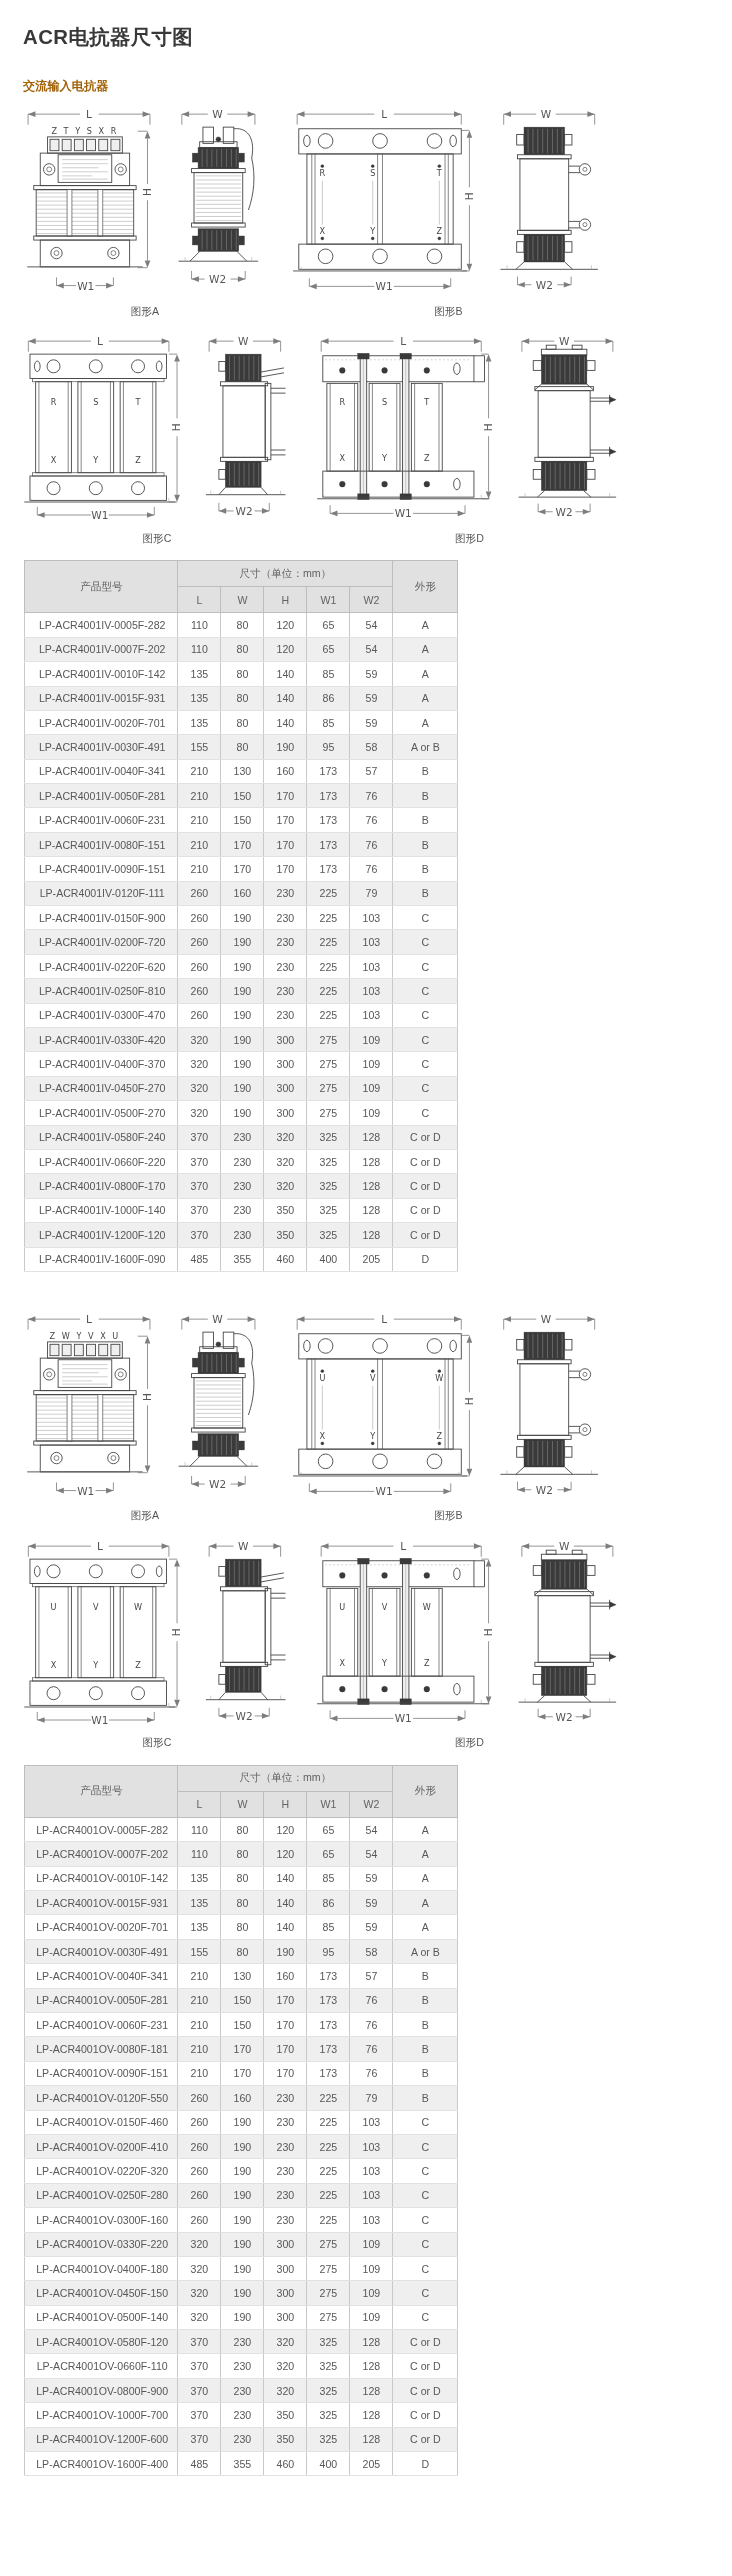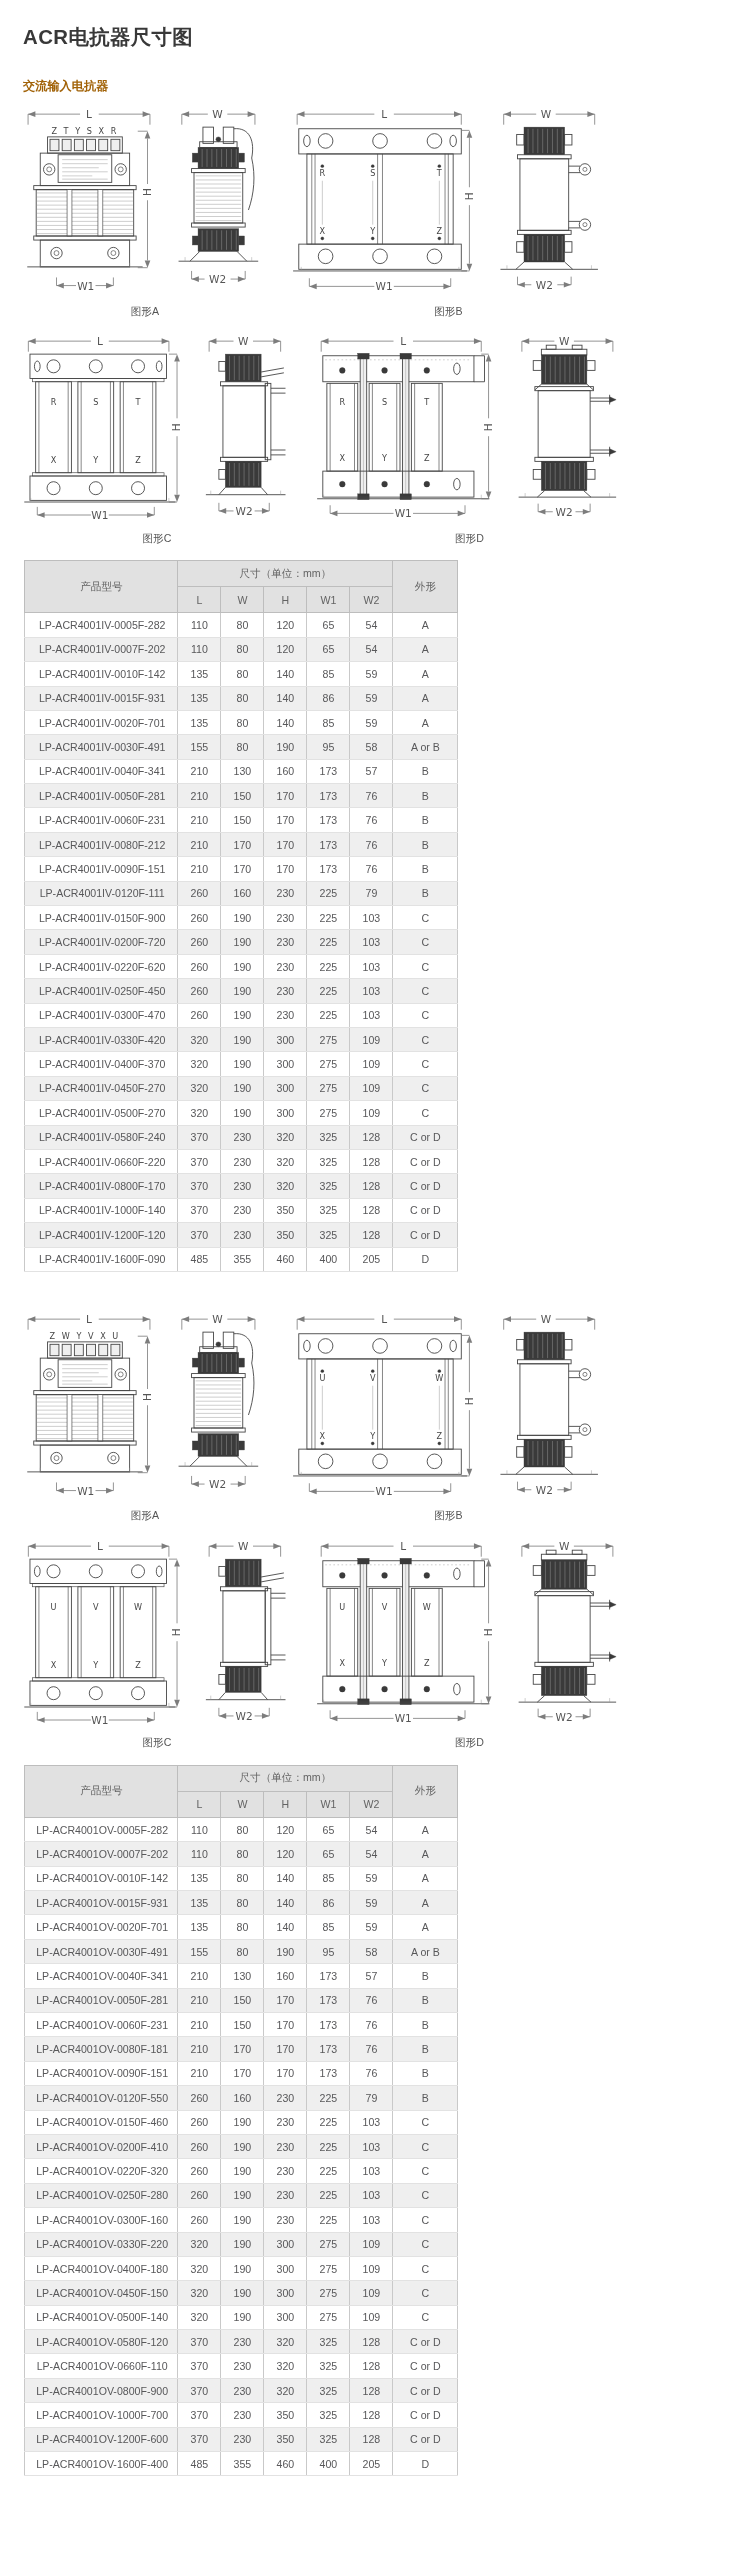--- a/index.html
+++ b/index.html
@@ -485,21 +485,21 @@
         <tr>
           <td class="model">LP-ACR4001IV-0060F-231</td>
           <td>210</td>
           <td>150</td>
           <td>170</td>
           <td>173</td>
           <td>76</td>
           <td>B</td>
         </tr>
         <tr class="alt">
-          <td class="model">LP-ACR4001IV-0080F-212</td>
+          <td class="model">LP-ACR4001IV-0080F-151</td>
           <td>210</td>
           <td>170</td>
           <td>170</td>
           <td>173</td>
           <td>76</td>
           <td>B</td>
         </tr>
         <tr>
           <td class="model">LP-ACR4001IV-0090F-151</td>
           <td>210</td>
@@ -539,21 +539,21 @@
         <tr>
           <td class="model">LP-ACR4001IV-0220F-620</td>
           <td>260</td>
           <td>190</td>
           <td>230</td>
           <td>225</td>
           <td>103</td>
           <td>C</td>
         </tr>
         <tr class="alt">
-          <td class="model">LP-ACR4001IV-0250F-450</td>
+          <td class="model">LP-ACR4001IV-0250F-810</td>
           <td>260</td>
           <td>190</td>
           <td>230</td>
           <td>225</td>
           <td>103</td>
           <td>C</td>
         </tr>
         <tr>
           <td class="model">LP-ACR4001IV-0300F-470</td>
           <td>260</td>

